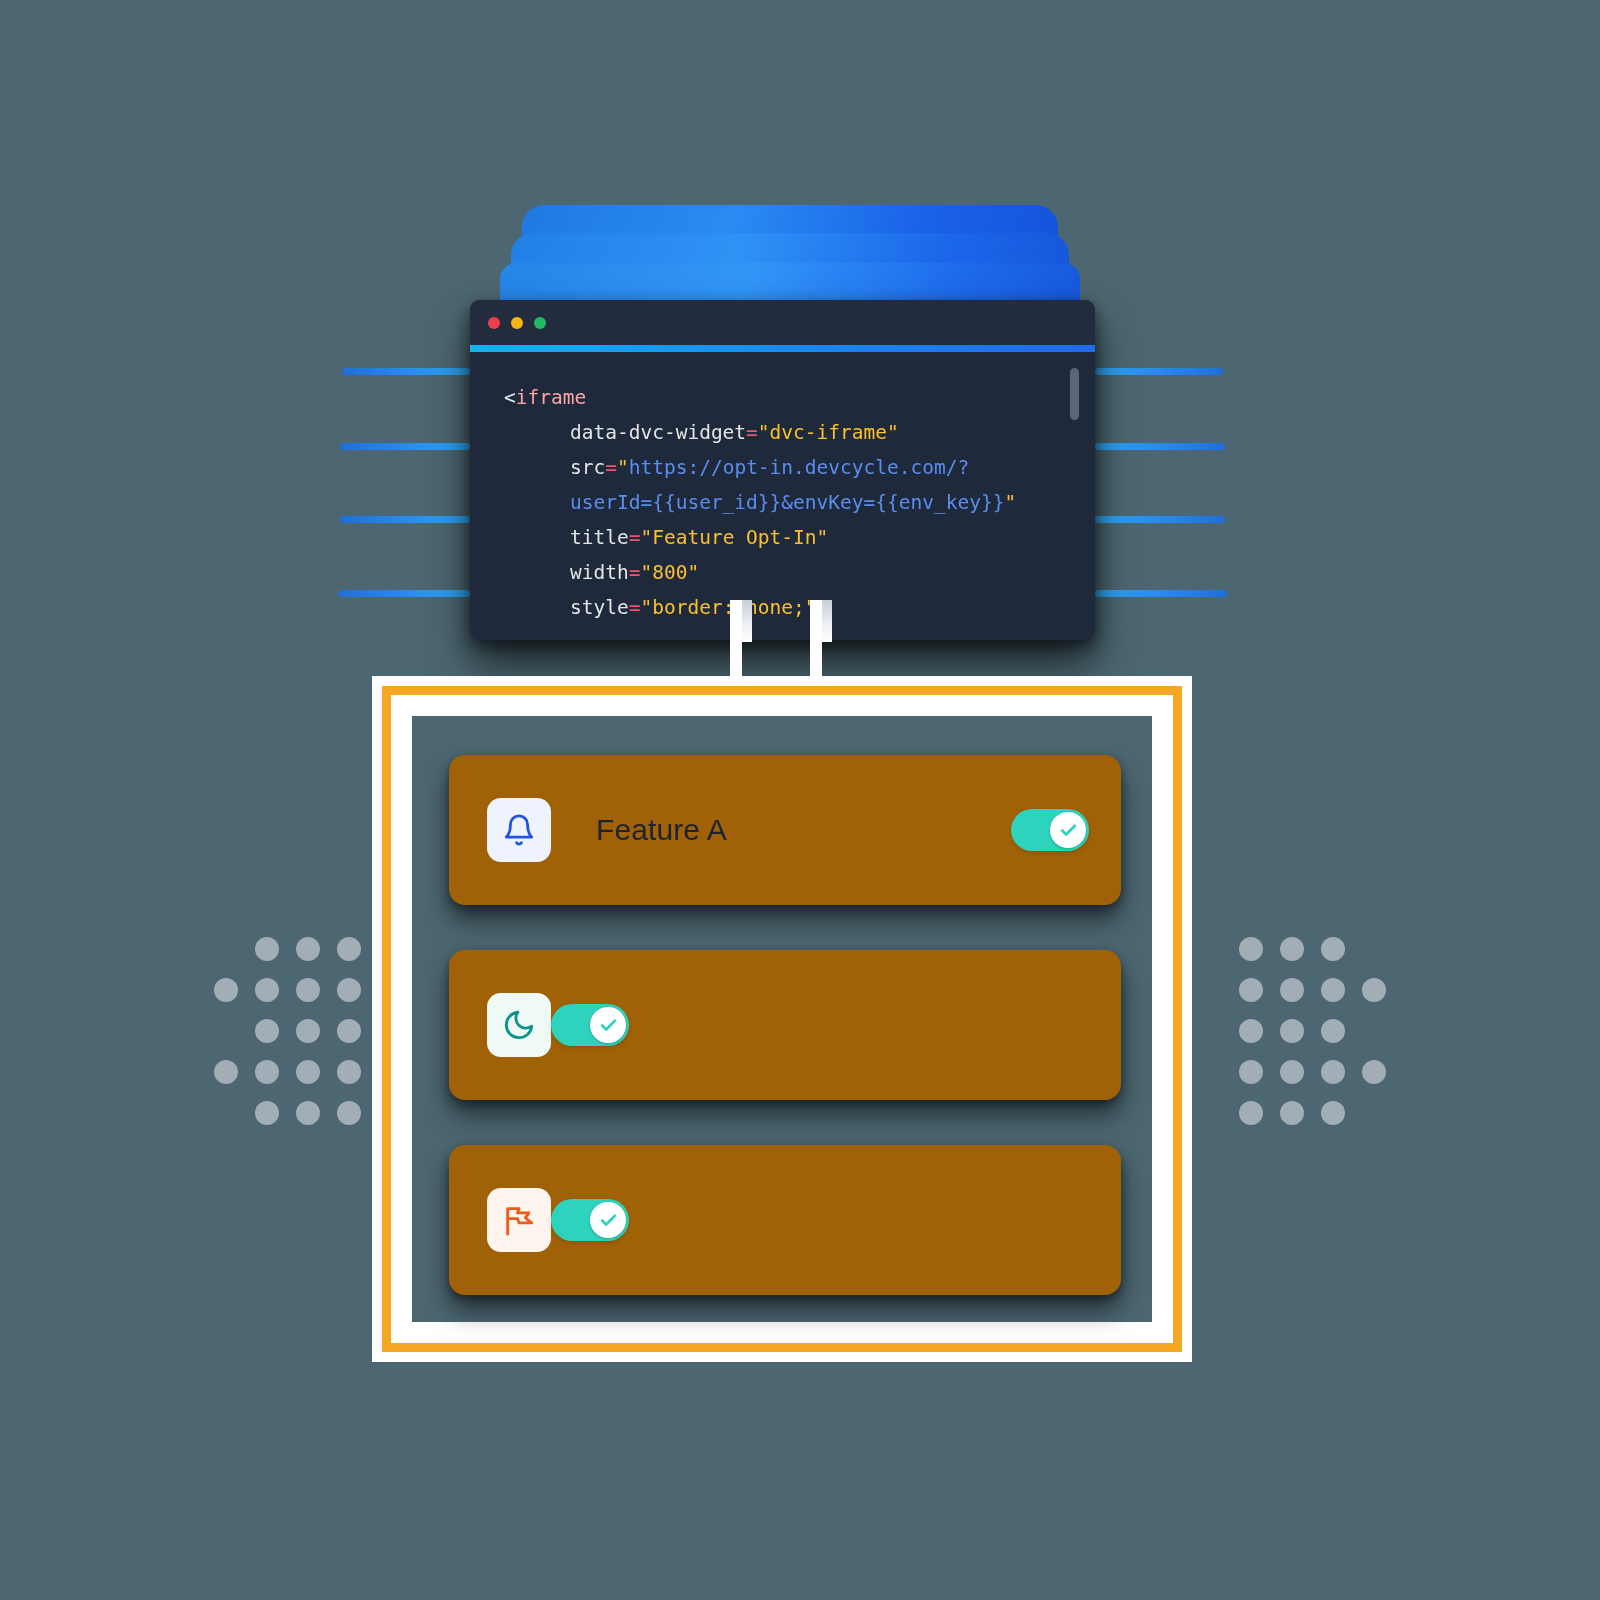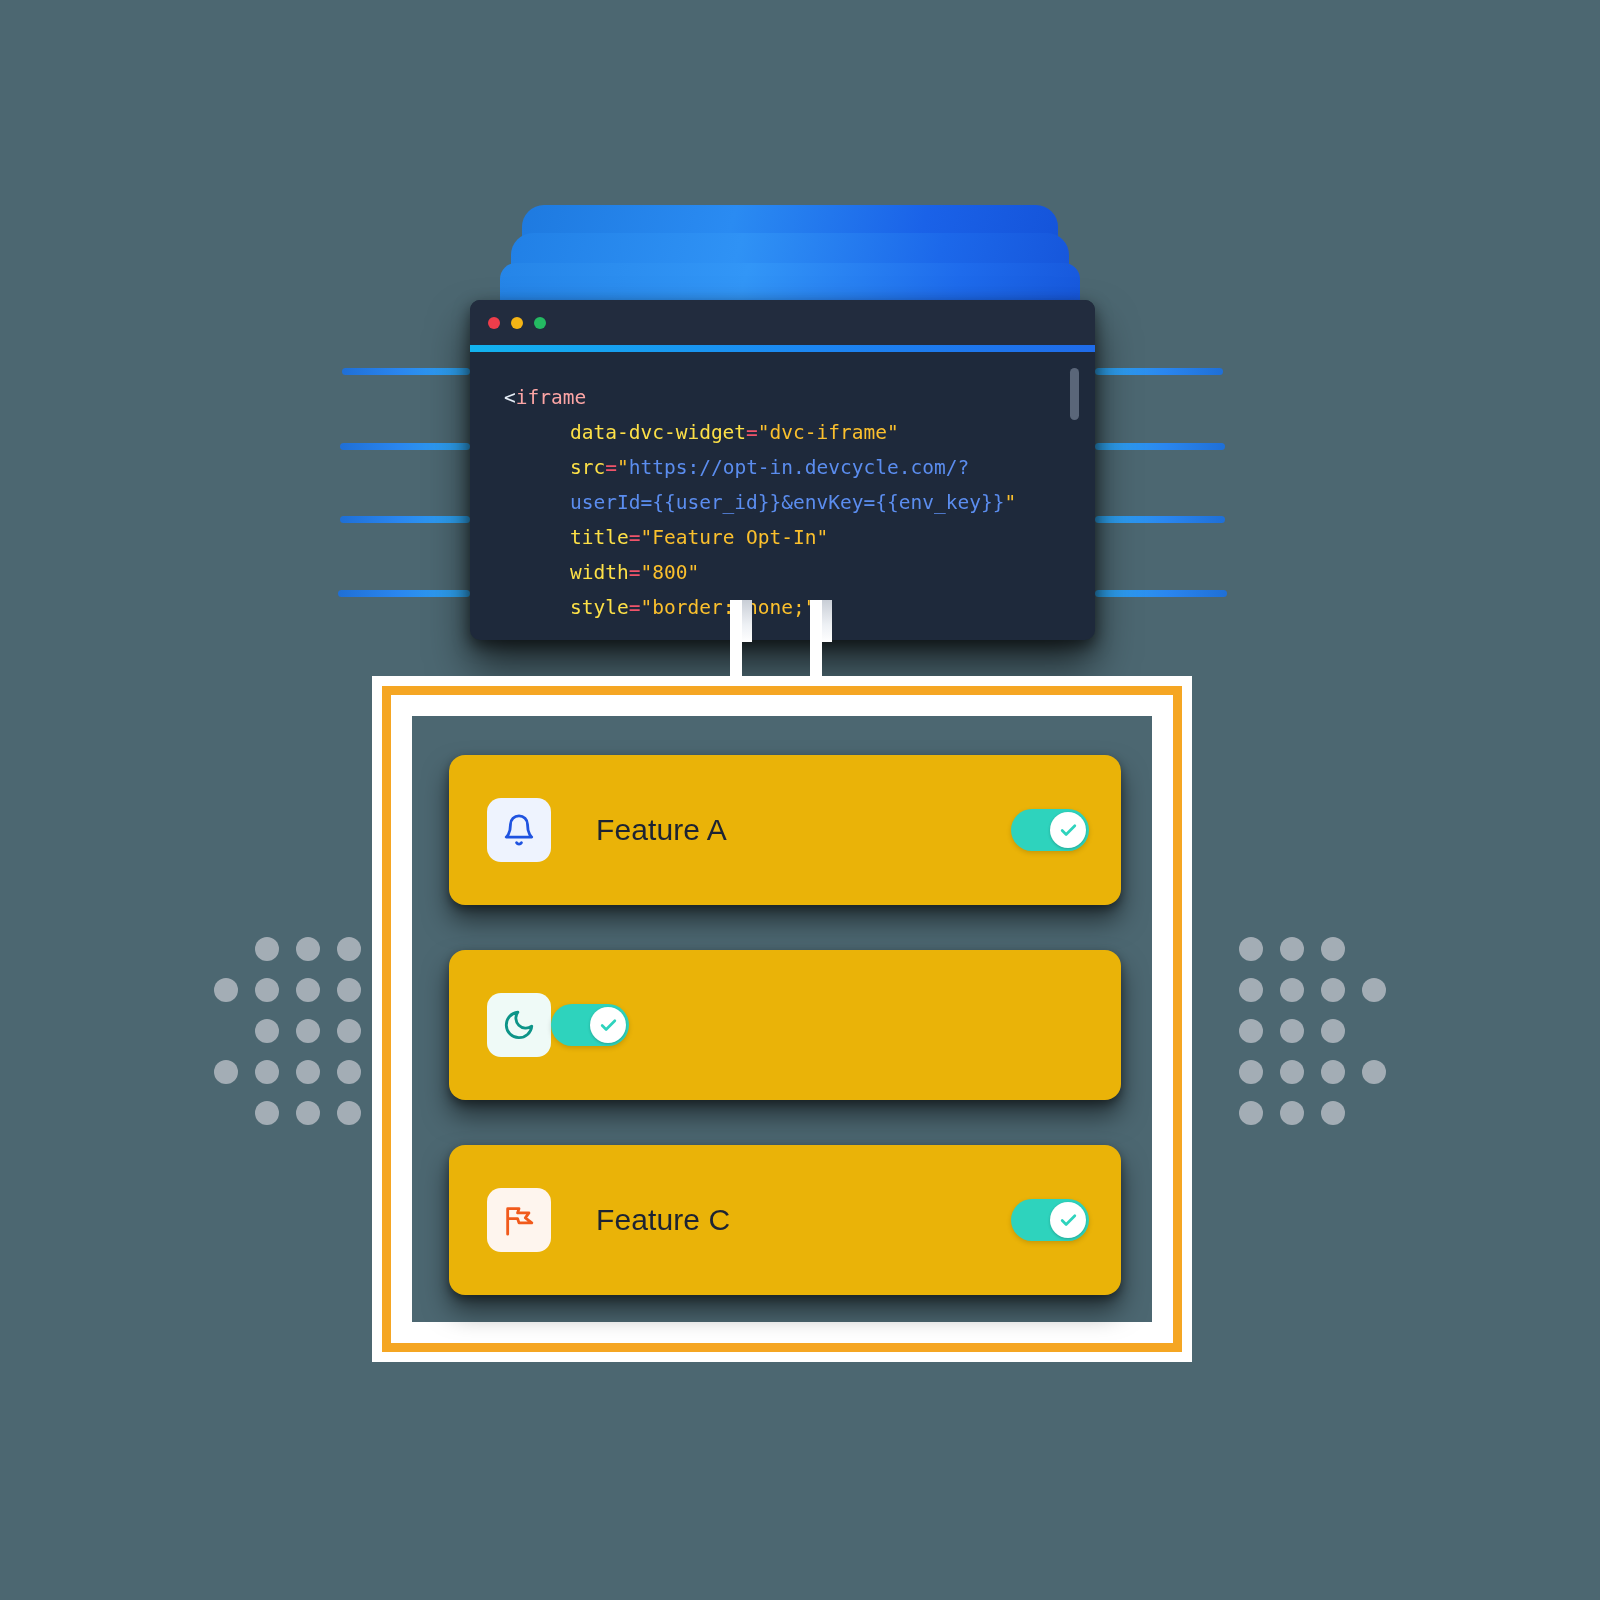--- a/index.html
+++ b/index.html
@@ -116,21 +116,21 @@
     right: 16px;
     top: 68px;
     width: 9px;
     height: 52px;
     border-radius: 5px;
     background: #5a6679;
   }
 
   .tok-punct  { color: #e6eef7; }
   .tok-tag    { color: #fca5a5; }
-  .tok-attr   { color: #fde047; }
+  .tok-attr   { color: #e5e5e5; }
   .tok-eq     { color: #f0546a; }
   .tok-string { color: #fbc02d; }
   .tok-url    { color: #5b8def; text-align: center; }
   .code-indent { padding-left: 66px; display: inline-block; }
 
   
   .opt-frame {
     position: absolute;
     left: 372px;
     top: 676px;
@@ -169,21 +169,21 @@
   }
   #connector-cap-left  { left: 730px; top: 600px; }
   #connector-cap-right { left: 810px; top: 600px; }
 
   
   .feature-card {
     position: absolute;
     left: 449px;
     width: 672px;
     height: 150px;
-    background: #eab308;
+    background: #a16207;
     border-radius: 16px;
     display: flex;
     align-items: center;
     padding: 0 32px 0 38px;
     box-shadow: 0 16px 26px rgba(0,0,0,0.50), 0 4px 10px rgba(0,0,0,0.40);
   }
   #feature-card-0 { top: 755px; }
   #feature-card-1 { top: 950px; }
   #feature-card-2 { top: 1145px; }
 
@@ -349,21 +349,20 @@
             </svg>
           </div>
         </div>
       </div>
       <div class="feature-card" id="feature-card-2">
         <div class="feature-icon" style="background: rgb(254, 245, 238);">
           <svg width="34" height="34" viewBox="0 0 24 24" fill="none" stroke="#f15a1b" stroke-width="2" stroke-linecap="round" stroke-linejoin="round">
             <path d="M4 22V4h8l-1 3h8l-2.5 3.5L21 14h-9l-1-3H4"></path>
           </svg>
         </div>
-        <div class="feature-label">Feature C</div>
         <div class="toggle" style="background: rgb(46, 211, 189);">
           <div class="knob">
             <svg width="19" height="19" viewBox="0 0 24 24" fill="none" stroke="#2ed3bd" stroke-width="3.4" stroke-linecap="round" stroke-linejoin="round">
               <polyline points="20 6 9 17 4 12"></polyline>
             </svg>
           </div>
         </div>
       </div>
     </div>
 

